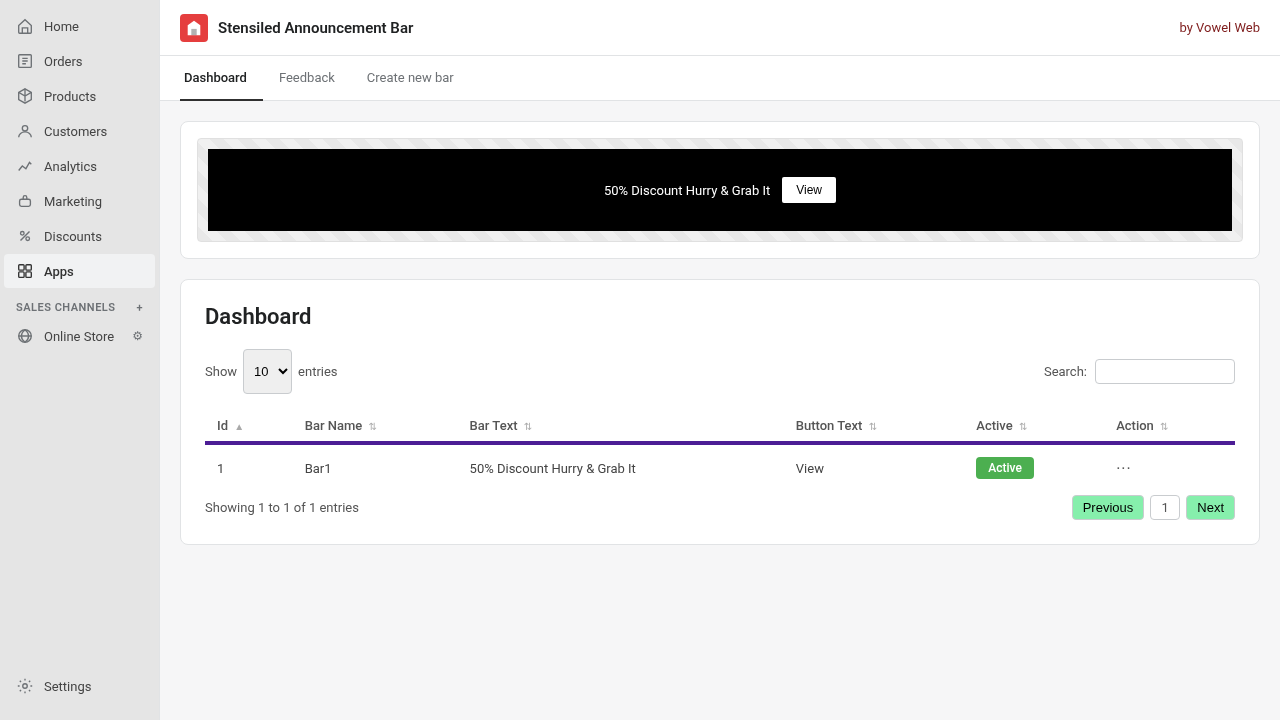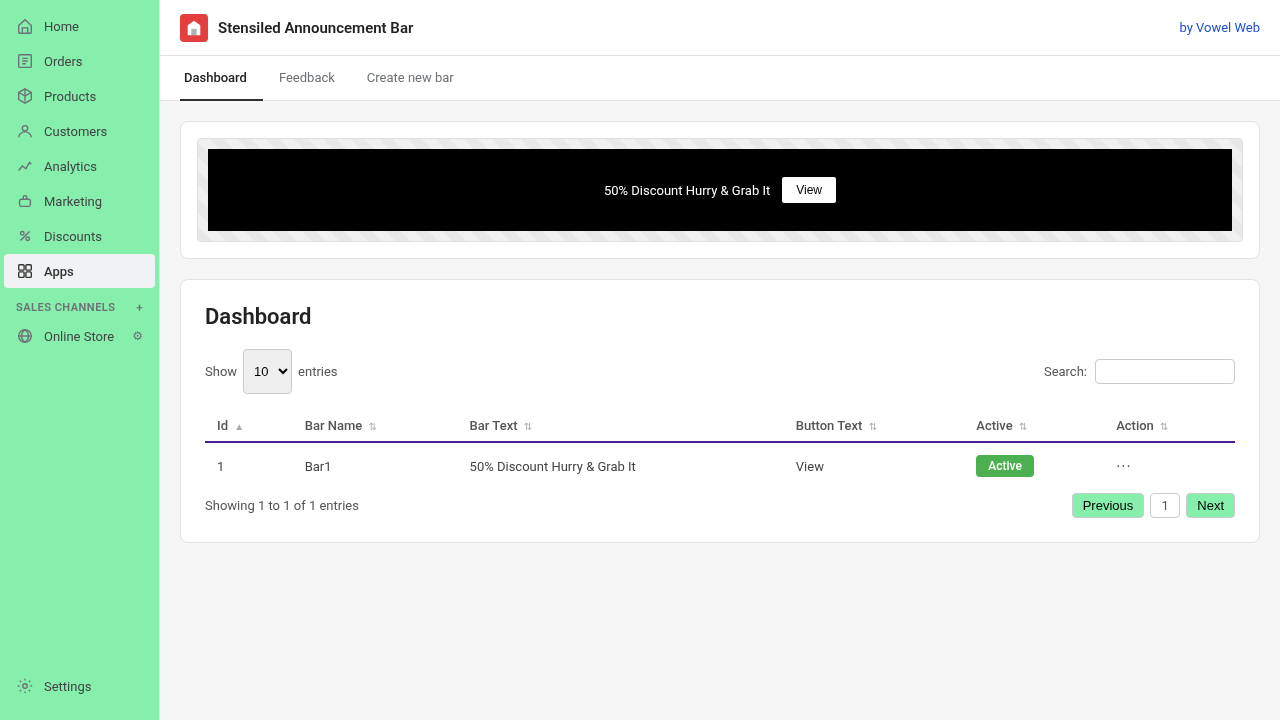--- a/index.html
+++ b/index.html
@@ -1,37 +1,37 @@
 <!DOCTYPE html>
 <html><head>
   <meta charset="utf-8">
   <style>
     * { box-sizing: border-box; margin: 0; padding: 0; }
     body { font-family: -apple-system, BlinkMacSystemFont, 'Segoe UI', Roboto, sans-serif; background: #f6f6f7; display: flex; height: 720px; overflow: hidden; font-size: 14px; color: #333; }
 
     
-    .sidebar { width: 160px; background: #86efac; border-right: 1px solid #e1e3e5; display: flex; flex-direction: column; height: 100%; flex-shrink: 0; }
+    .sidebar { width: 160px; background: #e5e5e5; border-right: 1px solid #e1e3e5; display: flex; flex-direction: column; height: 100%; flex-shrink: 0; }
     .sidebar-nav { flex: 1; padding: 8px 0; }
     .sidebar-item { display: flex; align-items: center; padding: 8px 12px; cursor: pointer; color: #444; gap: 10px; border-radius: 4px; margin: 1px 4px; font-size: 13px; }
     .sidebar-item.active { background: #f1f2f3; color: #333; font-weight: 500; }
     .sidebar-icon { width: 18px; height: 18px; display: flex; align-items: center; justify-content: center; flex-shrink: 0; }
     .sidebar-icon svg { width: 18px; height: 18px; }
     .sidebar-section-title { font-size: 11px; font-weight: 600; color: #6d7175; padding: 12px 16px 4px; text-transform: uppercase; letter-spacing: 0.5px; display: flex; align-items: flex-start; justify-content: space-between; }
     .sidebar-section-title .plus-btn { cursor: pointer; color: #6d7175; }
     .sidebar-bottom { padding: 8px 0 16px; }
 
     
     .main { flex: 1; display: flex; flex-direction: column; overflow: hidden; }
 
     
     .topbar { background: #fff; border-bottom: 1px solid #e1e3e5; padding: 12px 20px; height: 56px; display: flex; align-items: center; justify-content: space-between; }
     .topbar-left { display: flex; align-items: center; gap: 10px; }
     .app-logo { width: 28px; height: 28px; background: #e53e3e; border-radius: 4px; display: flex; align-items: center; justify-content: center; color: white; font-weight: bold; font-size: 13px; }
     .app-title { font-size: 15px; font-weight: 600; color: #202223; }
-    .topbar-right { font-size: 13px; color: #1d4ed8; }
+    .topbar-right { font-size: 13px; color: #7f1d1d; }
 
     
     .tab-nav { background: #fff; border-bottom: 1px solid #e1e3e5; padding: 0 20px; display: flex; gap: 0; }
     .tab-item { padding: 14px 16px; font-size: 13px; color: #6d7175; cursor: pointer; border-bottom: 2px solid transparent; margin-bottom: -1px; }
     .tab-item:first-child { padding-left: 4px; }
     .tab-item.active { color: #202223; border-bottom: 2px solid #303030; font-weight: 500; }
 
     
     .content { flex: 1; overflow-y: auto; padding: 20px; }
 
@@ -48,21 +48,21 @@
 
     
     .table-controls { display: flex; align-items: center; justify-content: space-between; margin-bottom: 16px; }
     .show-entries { display: flex; align-items: center; gap: 6px; font-size: 13px; color: #555; }
     .show-entries select { border: 1px solid #c9cccf; border-radius: 4px; padding: 13px 6px; font-size: 13px; }
     .search-box { display: flex; align-items: center; gap: 8px; font-size: 13px; color: #555; }
     .search-box input { border: 1px solid #c9cccf; border-radius: 4px; padding: 4px 8px; font-size: 13px; width: 140px; }
 
     
     .data-table { width: 100%; border-collapse: collapse; font-size: 13px; }
-    .data-table th { text-align: left; padding: 8px 12px; border-bottom: 2px solid #4c1d95; color: #555; font-weight: 500; white-space: nowrap; cursor: pointer; }
+    .data-table th { text-align: left; padding: 8px 12px; border-bottom: 4px solid #4c1d95; color: #555; font-weight: 500; white-space: nowrap; cursor: pointer; }
     .data-table th .sort-icon { display: inline-block; margin-left: 3px; opacity: 0.5; font-size: 10px; }
     .data-table td { padding: 12px 12px; border-bottom: 1px solid #f1f2f3; color: #444; vertical-align: middle; }
     .data-table tr:last-child td { border-bottom: none; }
 
     
     .badge-active { background: #4caf50; color: #fff; padding: 4px 12px; border-radius: 4px; font-size: 12px; font-weight: 500; display: inline-block; }
 
     
     .action-dots { cursor: pointer; font-size: 16px; color: #555; letter-spacing: 1px; }
 

